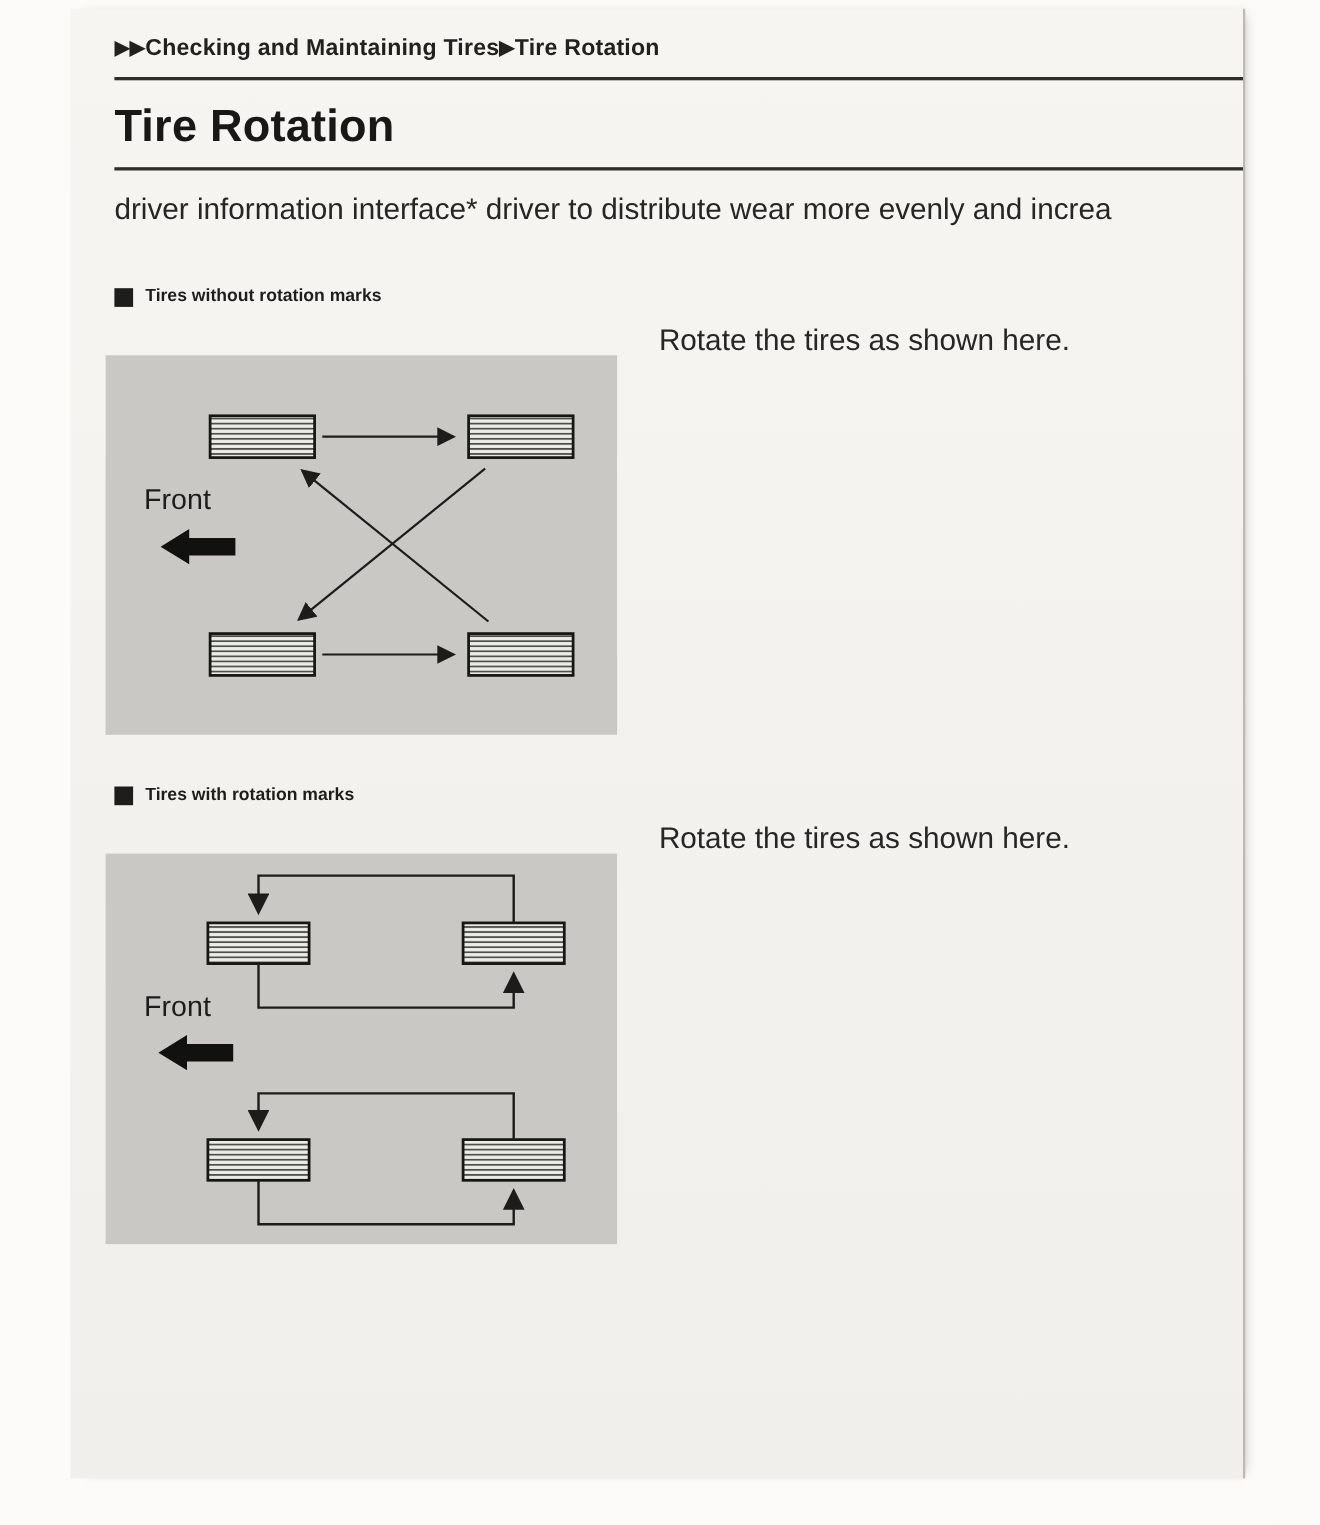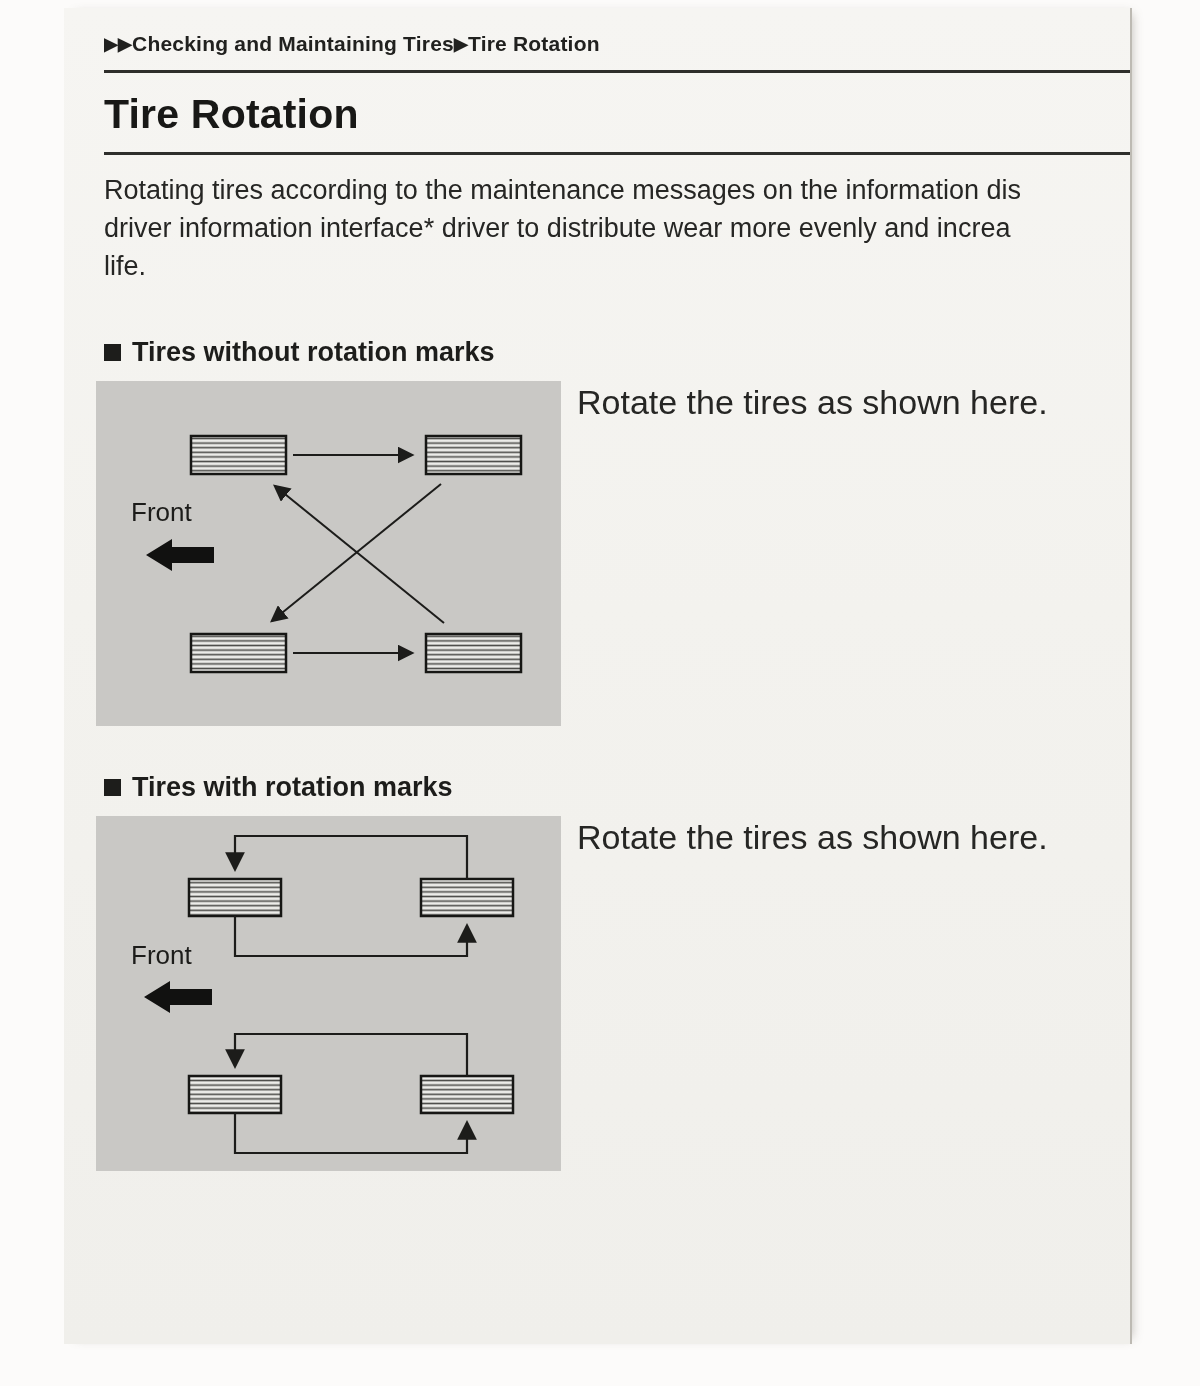--- a/index.html
+++ b/index.html
@@ -65,21 +65,21 @@
   }
   .intro .tline {
     display: block;
     white-space: nowrap;
     overflow: hidden;
   }
   .section-heading {
     display: flex;
     align-items: center;
     margin: 0;
-    font-size: 27px;
+    font-size: 16px;
     font-weight: bold;
     color: #1d1d1b;
   }
   .section-heading.first { margin-top: 52px; }
   .section-heading.second { margin-top: 46px; text-align: right; }
   .bullet {
     display: inline-block;
     width: 17px;
     height: 17px;
     background: #1d1d1b;
@@ -89,25 +89,26 @@
   .diagram-row {
     display: flex;
     align-items: flex-start;
     margin-top: 13px;
   }
   .diagram-box {
     background: #c9c8c5;
     margin-left: -8px;
     flex: 0 0 auto;
     line-height: 0;
+    margin-top: 31px;
   }
   .caption {
-    font-size: 34px;
+    font-size: 27px;
     color: #262624;
-    margin-left: 16px;
+    margin-left: 38px;
     margin-top: 2px;
     white-space: nowrap;
   }
   svg text {
     font-family: "Liberation Sans", sans-serif;
     fill: #1c1c1a;
   }
 </style>
 </head>
 <body>
@@ -120,23 +121,21 @@
         <span class="crumb-arrow">▶▶</span><span>Checking and Maintaining Tires</span><span class="crumb-arrow">▶</span><span>Tire Rotation</span>
       </div>
 
       <hr class="rule rule-top">
 
       <h1 class="page-title">Tire Rotation</h1>
 
       <hr class="rule">
 
       <p class="intro">
-        <span class="tline">Rotating tires according to the maintenance messages on the information dis</span>
         <span class="tline">driver information interface* driver to distribute wear more evenly and increa</span>
-        <span class="tline">life.</span>
       </p>
 
       <h2 class="section-heading first">
         <span class="bullet"></span>
         <span>Tires without rotation marks</span>
       </h2>
 
       <div class="diagram-row">
         <div class="diagram-box">
           <svg width="465" height="345" viewBox="0 0 465 345">

